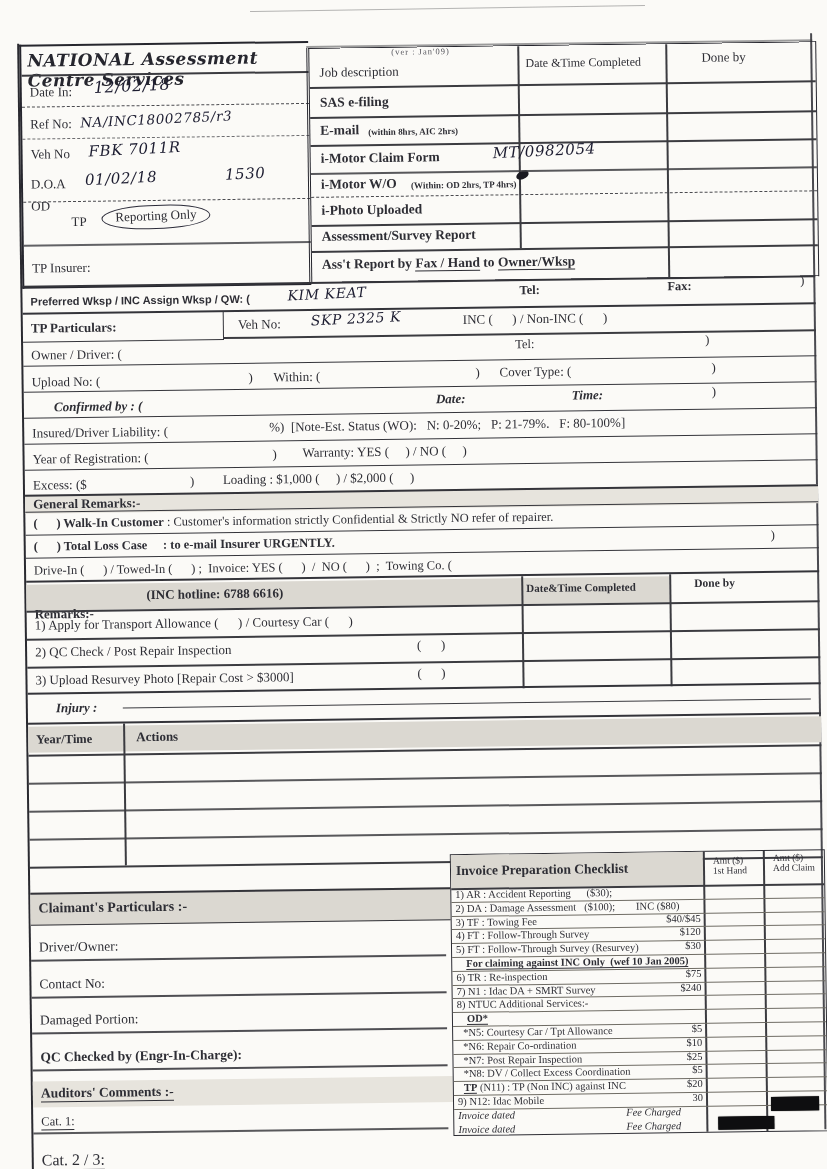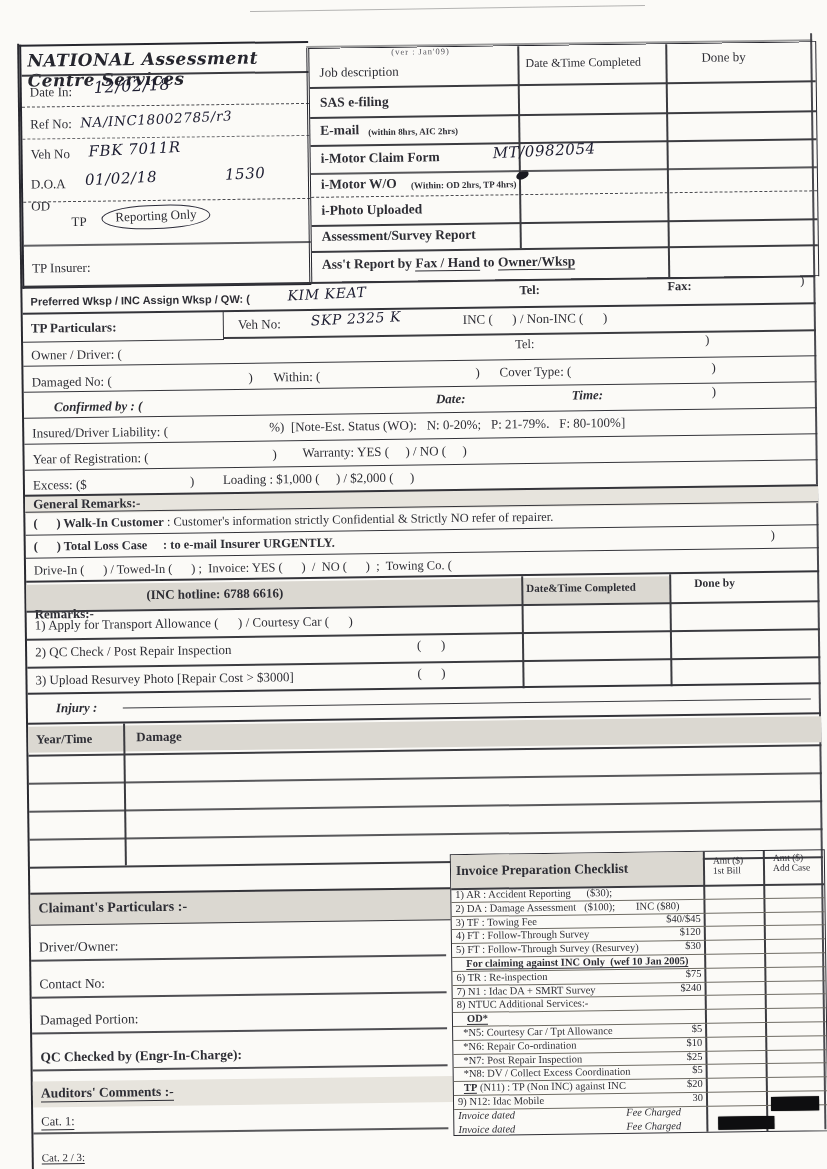--- a/index.html
+++ b/index.html
@@ -133,21 +133,21 @@
     </div>
 
     <div class="mrow" style="top:300px;height:26px;border-top:none;">
       <div class="line" style="left:200px;top:0;width:593px;"></div>
       <span class="abs lbl13" style="left:8px;top:8px;">Owner / Driver: (</span>
       <span class="abs lbl12" style="left:492px;top:4px;">Tel:</span>
       <span class="abs lbl12" style="left:682px;top:2px;">)</span>
     </div>
 
     <div class="mrow" style="top:326px;height:26px;">
-      <span class="abs lbl13" style="left:8px;top:8px;">Damaged No: (</span>
+      <span class="abs lbl13" style="left:8px;top:8px;">Upload No: (</span>
       <span class="abs lbl13" style="left:225px;top:6px;">)</span>
       <span class="abs lbl13" style="left:250px;top:6px;">Within: (</span>
       <span class="abs lbl13" style="left:452px;top:4px;">)</span>
       <span class="abs lbl13" style="left:476px;top:4px;">Cover Type: (</span>
       <span class="abs lbl13" style="left:688px;top:2px;">)</span>
     </div>
 
     <div class="mrow" style="top:352px;height:26px;">
       <span class="abs lbl13 b i" style="left:30px;top:7px;">Confirmed by : (</span>
       <span class="abs lbl13 b i" style="left:412px;top:4px;">Date:</span>
@@ -209,21 +209,21 @@
     
     <div class="mrow" style="top:653px;height:30px;border-top-width:2.2px;">
       <span class="abs lbl13 b i" style="left:28px;top:6px;">Injury :</span>
       <div class="line" style="left:95px;top:14px;width:688px;height:1.4px;"></div>
     </div>
 
     
     <div class="mrow" style="top:683px;height:142px;border-top-width:2.2px;">
       <div class="abs stip" style="left:0;top:2px;width:793px;height:26px;"></div>
       <span class="abs b" style="left:8px;top:8px;font-size:12.5px;">Year/Time</span>
-      <span class="abs b" style="left:108px;top:6px;font-size:13px;">Damage</span>
+      <span class="abs b" style="left:108px;top:6px;font-size:13px;">Actions</span>
       <div class="line" style="left:0;top:30px;width:793px;"></div>
       <div class="vline" style="left:95px;top:0;height:142px;"></div>
       <div class="line" style="left:0;top:58px;width:793px;opacity:.85;"></div>
       <div class="line" style="left:0;top:86px;width:793px;opacity:.85;"></div>
       <div class="line" style="left:0;top:114px;width:793px;opacity:.85;"></div>
       <div class="line" style="left:0;top:142px;width:793px;"></div>
     </div>
 
     
     <div class="abs stip" style="left:0;top:853px;width:420px;height:30px;border-top:2px solid #34343a;border-bottom:1.8px solid #34343a;">
@@ -236,31 +236,31 @@
     <span class="abs" style="left:8px;top:973px;font-size:13.5px;">Damaged Portion:</span>
     <div class="line" style="left:0;top:993px;width:415px;opacity:.9;"></div>
     <span class="abs b" style="left:8px;top:1010px;font-size:13.5px;">QC Checked by (Engr-In-Charge):</span>
     <div class="line" style="left:0;top:1030px;width:415px;opacity:.9;"></div>
 
     <div class="abs stip-light" style="left:0;top:1042px;width:420px;height:26px;">
       <span class="abs b uline" style="left:8px;top:4px;font-size:13.5px;">Auditors' Comments :-</span>
     </div>
     <span class="abs uline" style="left:8px;top:1075px;font-size:12.5px;">Cat. 1:</span>
     <div class="line" style="left:0;top:1093px;width:415px;opacity:.85;"></div>
-    <span class="abs uline" style="left:8px;top:1112px;font-size:11px;text-align:center;">Cat. 2 / 3:</span>
+    <span class="abs uline" style="left:8px;top:1112px;font-size:16px;text-align:center;">Cat. 2 / 3:</span>
 
     
     <div class="abs" style="left:420px;top:820px;width:373px;height:280px;border:1.8px solid #2c2c33;">
       <div class="abs stip" style="left:0;top:0;width:252px;height:33px;">
         <span class="abs b" style="left:5px;top:8px;font-size:13.5px;">Invoice Preparation Checklist</span>
       </div>
       <div class="vline" style="left:252px;top:0;height:280px;"></div>
       <div class="vline" style="left:312px;top:0;height:280px;"></div>
-      <span class="abs" style="left:262px;top:4px;font-size:9.5px;"><span>Amt ($)</span><br><span>1st Bill</span></span>
-      <span class="abs" style="left:322px;top:2px;font-size:9.5px;"><span>Amt ($)</span><br><span>Add Case</span></span>
+      <span class="abs" style="left:262px;top:4px;font-size:9.5px;"><span>Amt ($)</span><br><span>1st Hand</span></span>
+      <span class="abs" style="left:322px;top:2px;font-size:9.5px;"><span>Amt ($)</span><br><span>Add Claim</span></span>
       <div class="line" style="left:0;top:33px;width:373px;"></div>
 
       <div class="clrow" style="top:33px;"><span class="abs" style="left:4px;top:1px;">1) AR : Accident Reporting      ($30);</span></div>
       <div class="clrow" style="top:46.8px;"><span class="abs" style="left:4px;top:1px;">2) DA : Damage Assessment   ($100);        INC ($80)</span></div>
       <div class="clrow" style="top:60.6px;"><span class="abs" style="left:4px;top:1px;">3) TF : Towing Fee</span><span class="cl-price">$40/$45</span></div>
       <div class="clrow" style="top:74.4px;"><span class="abs" style="left:4px;top:1px;">4) FT : Follow-Through Survey</span><span class="cl-price">$120</span></div>
       <div class="clrow" style="top:88.2px;"><span class="abs" style="left:4px;top:1px;">5) FT : Follow-Through Survey (Resurvey)</span><span class="cl-price">$30</span></div>
       <div class="clrow" style="top:102px;"><span class="abs b uline" style="left:14px;top:1px;">For claiming against INC Only  (wef 10 Jan 2005)</span></div>
       <div class="clrow" style="top:115.8px;"><span class="abs" style="left:4px;top:1px;">6) TR : Re-inspection</span><span class="cl-price">$75</span></div>
       <div class="clrow" style="top:129.6px;"><span class="abs" style="left:4px;top:1px;">7) N1 : Idac DA + SMRT Survey</span><span class="cl-price">$240</span></div>

